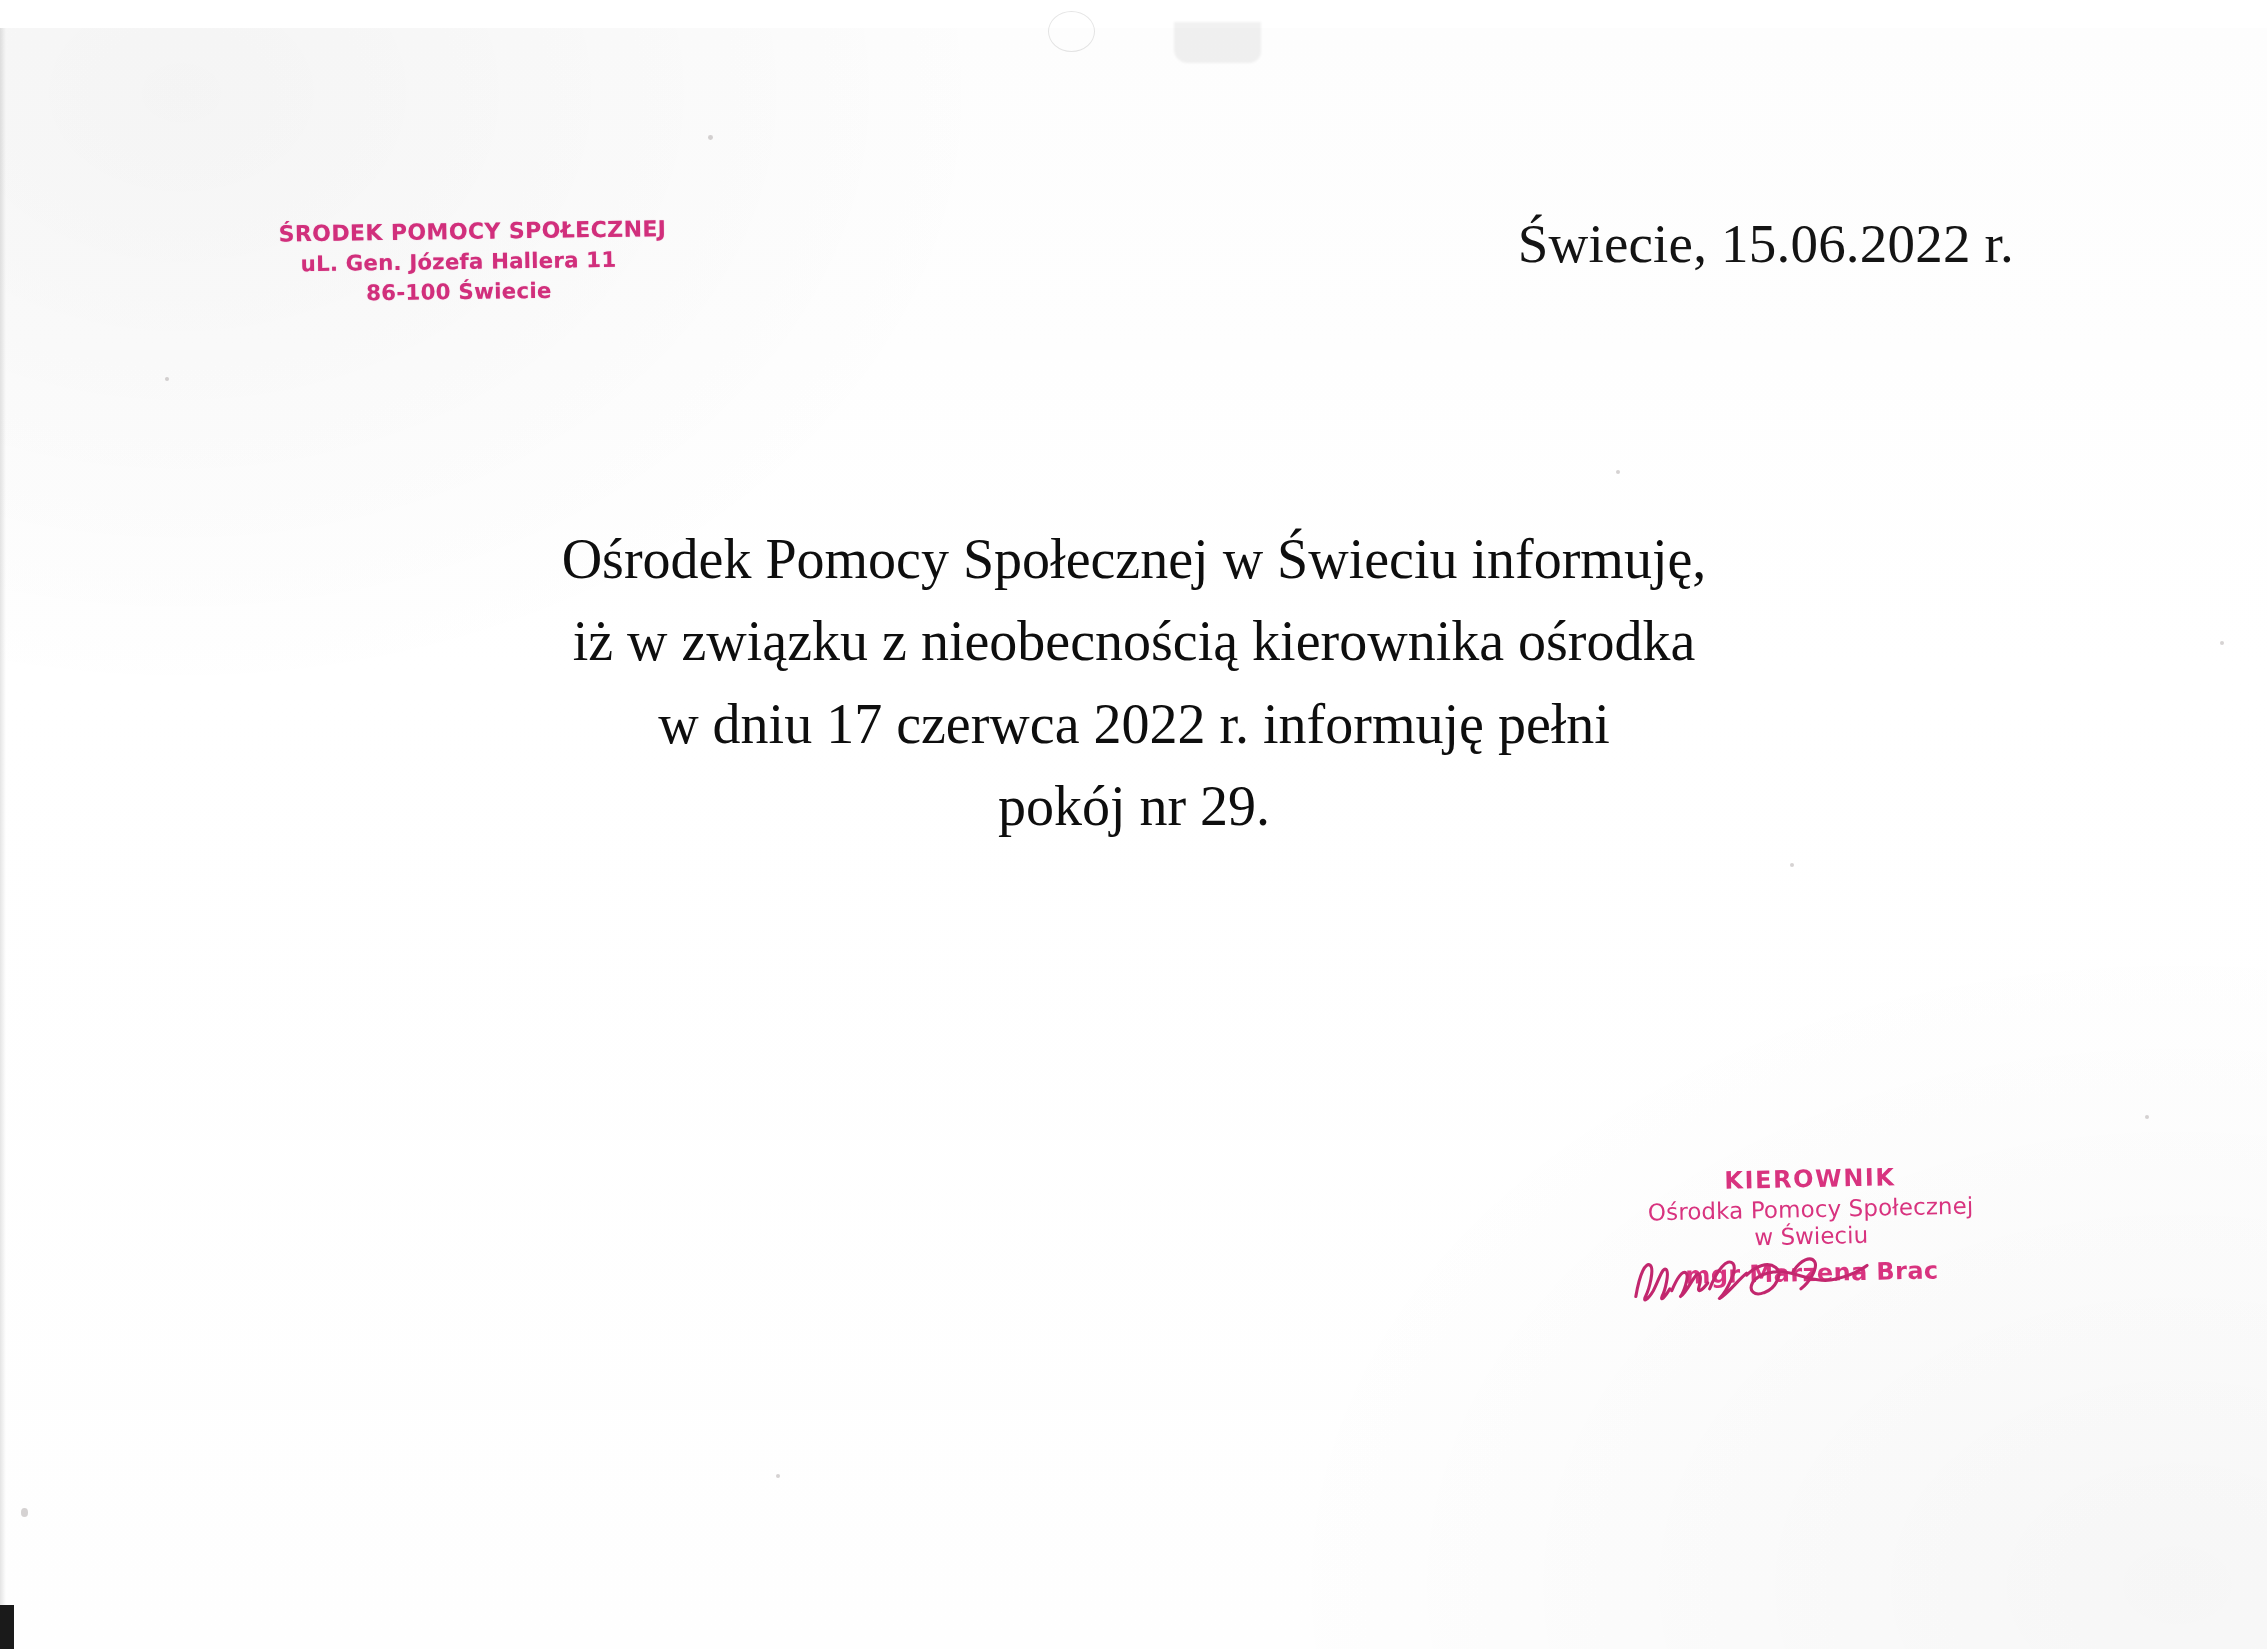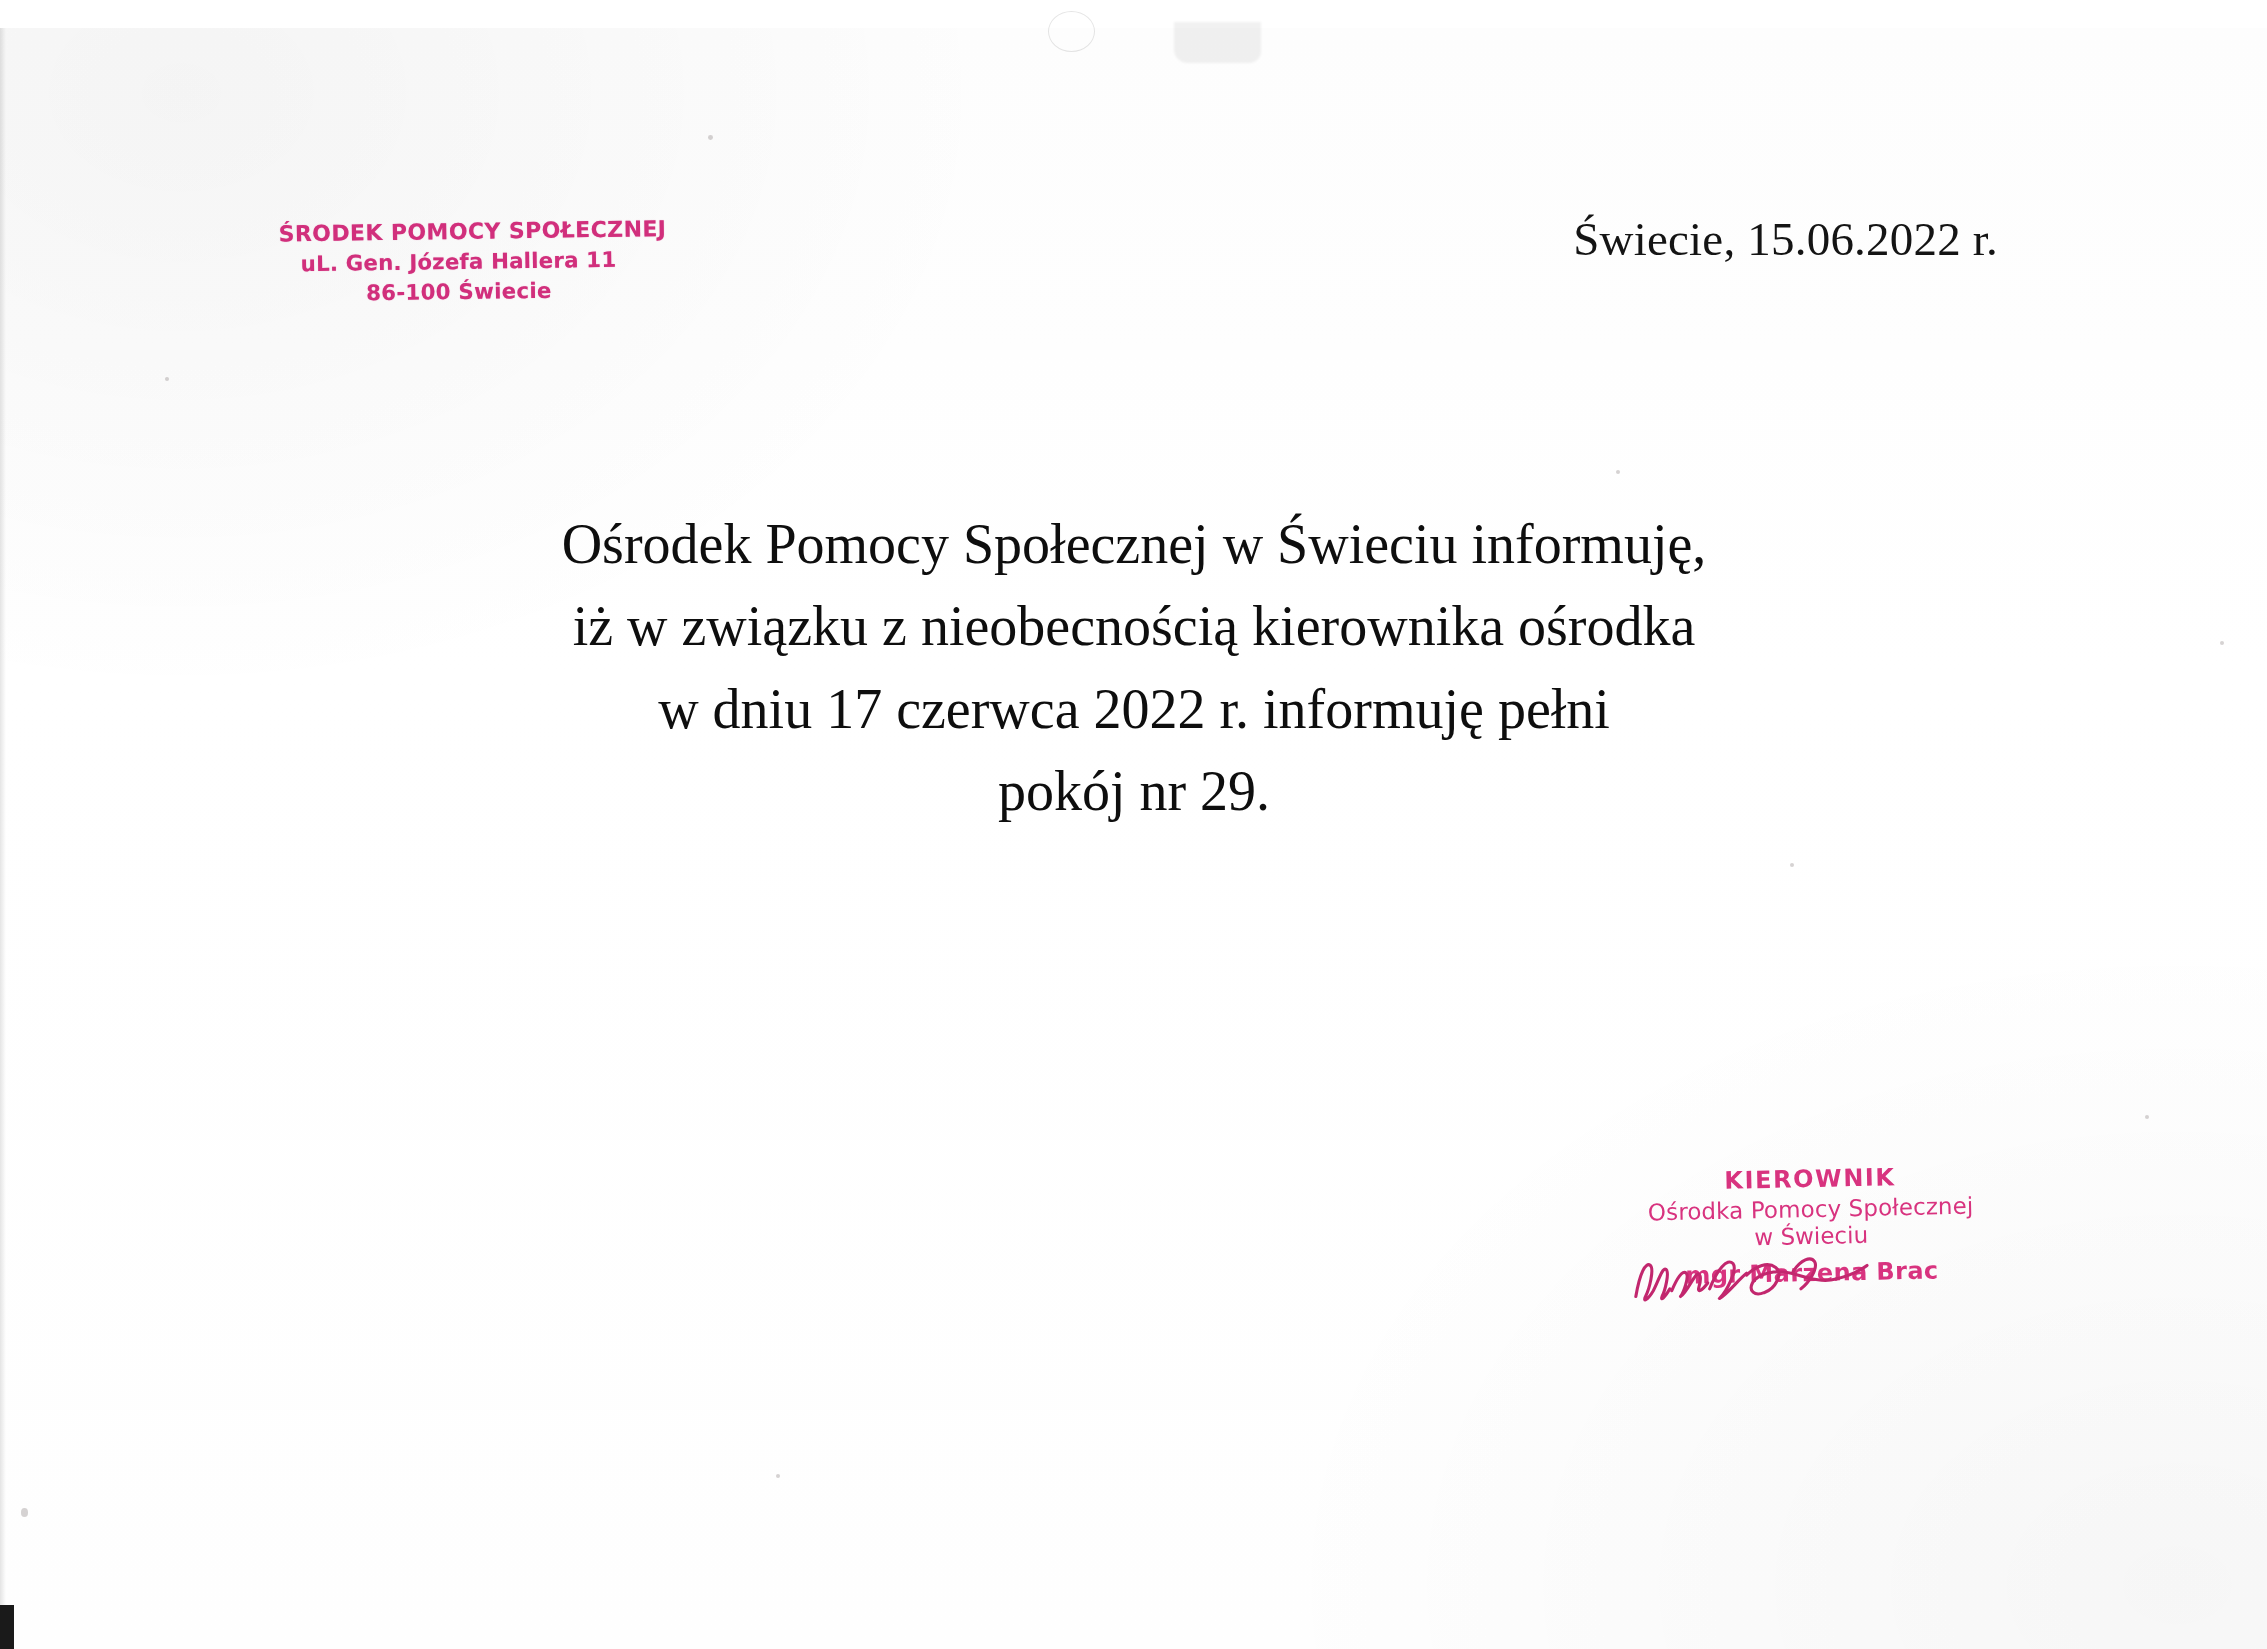--- a/index.html
+++ b/index.html
@@ -89,34 +89,34 @@
   .header-stamp .l3 {
     font-size: 21.3px;
     font-weight: 700;
     letter-spacing: 0.3px;
     margin-top: 1.9px;
   }
 
   
   .doc-date {
     position: absolute;
-    right: 270px;
+    right: 254px;
     top: 184px;
-    font-size: 47px;
+    font-size: 55px;
     letter-spacing: 0.2px;
     white-space: nowrap;
     color: #141414;
   }
 
   
   .body-text {
     position: absolute;
     left: 50%;
     transform: translateX(-50%);
-    top: 475px;
+    top: 490px;
     width: 1844px;
     text-align: center;
     font-size: 56px;
     line-height: 1.47;
     color: #0e0e0e;
   }
   .body-text .line {
     display: block;
     white-space: nowrap;
   }

